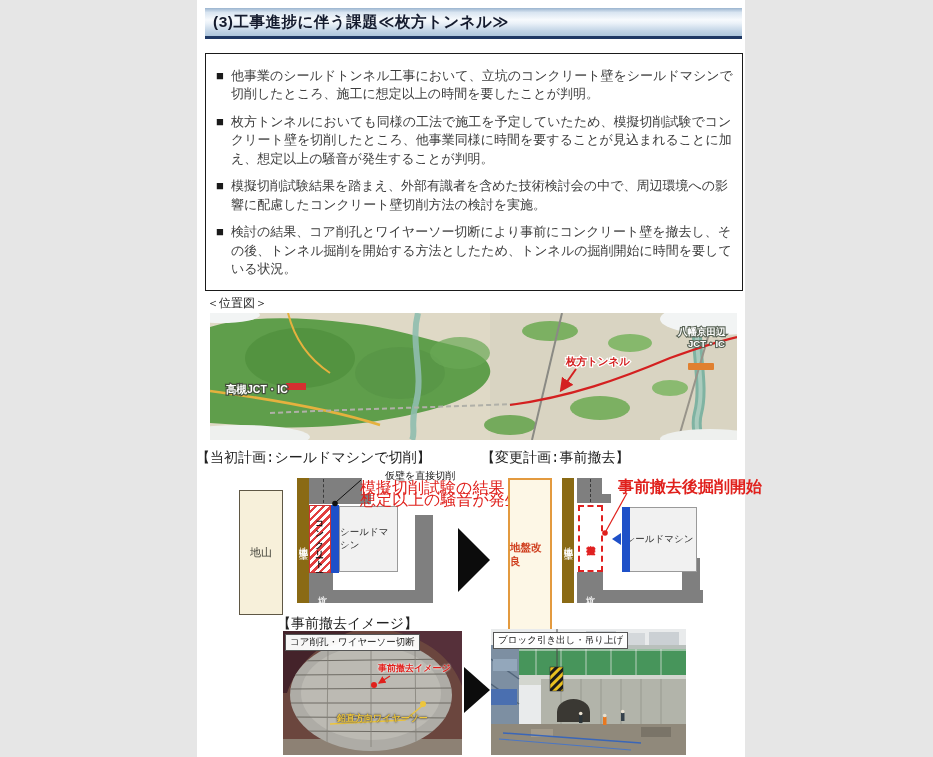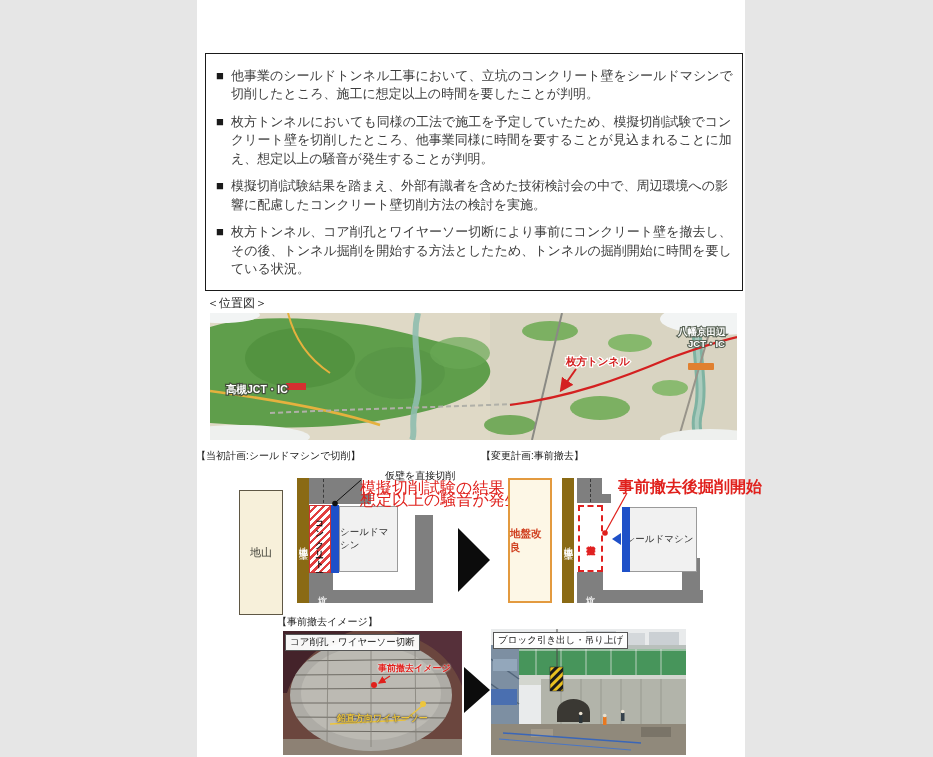--- a/index.html
+++ b/index.html
@@ -13,21 +13,21 @@
     border-bottom:3px solid #1f3864;display:flex;align-items:center;padding-left:8px;}
   .title-bar span{font-size:15.5px;font-weight:bold;color:#141b2e;letter-spacing:0.5px;}
 
   
   .summary-box{position:absolute;left:205px;top:53px;width:538px;height:238px;box-sizing:border-box;
     border:1.5px solid #1a1a1a;background:#fff;padding:13px 9px 0 10px;}
   .bullet{display:flex;margin-bottom:9px;font-size:13px;line-height:1.42;color:#3d3d3d;}
   .bullet .bm{flex:none;width:15px;color:#1a1a1a;}
 
   .sec-label{position:absolute;font-size:12px;color:#222;}
-  .sec-label.bracket{font-size:10px;}
+  .sec-label.bracket{font-size:14px;font-family:Liberation Mono, monospace;}
 
   
   .map-wrap{position:absolute;left:210px;top:313px;width:527px;height:127px;}
 
   
   .diagram{position:absolute;width:228px;height:140px;}
   .diagram .abs{position:absolute;box-sizing:border-box;}
   .vtext{writing-mode:vertical-rl;text-orientation:upright;display:flex;align-items:center;justify-content:center;}
   .ground-box{background:#f7f0da;border:1px solid #5f5744;color:#3c3c34;font-size:11px;display:flex;align-items:center;justify-content:center;}
   .ground-improve{background:#fdf7e6;border:2px solid #e39a3f;color:#d04020;font-size:10.5px;font-weight:bold;display:flex;align-items:center;justify-content:center;}
@@ -57,37 +57,40 @@
     text-shadow:0 0 2px #fff,0 0 2px #fff;}
   .photo-note-yellow{position:absolute;font-size:9px;font-weight:bold;color:#edc53c;white-space:nowrap;
     text-shadow:0 0 2px #4a4a4a,0 0 2px #4a4a4a;}
 </style>
 </head>
 <body>
 
 <div id="stage">
   <div id="sheet"></div>
 
+  <div class="title-bar">
+    <span>(3)工事進捗に伴う課題≪枚方トンネル≫</span>
+  </div>
 
   <div class="summary-box">
     <div class="bullet">
       <span class="bm">■</span>
       <span>他事業のシールドトンネル工事において、立坑のコンクリート壁をシールドマシンで切削したところ、施工に想定以上の時間を要したことが判明。</span>
     </div>
     <div class="bullet">
       <span class="bm">■</span>
       <span>枚方トンネルにおいても同様の工法で施工を予定していたため、模擬切削試験でコンクリート壁を切削したところ、他事業同様に時間を要することが見込まれることに加え、想定以上の騒音が発生することが判明。</span>
     </div>
     <div class="bullet">
       <span class="bm">■</span>
       <span>模擬切削試験結果を踏まえ、外部有識者を含めた技術検討会の中で、周辺環境への影響に配慮したコンクリート壁切削方法の検討を実施。</span>
     </div>
     <div class="bullet">
       <span class="bm">■</span>
-      <span>枚方トンネル、コア削孔とワイヤーソー切断により事前にコンクリート壁を撤去し、その後、トンネル掘削を開始する方法としたため、トンネルの掘削開始に時間を要している状況。</span>
+      <span>検討の結果、コア削孔とワイヤーソー切断により事前にコンクリート壁を撤去し、その後、トンネル掘削を開始する方法としたため、トンネルの掘削開始に時間を要している状況。</span>
     </div>
   </div>
 
   <div class="sec-label" style="left:207px;top:295px;">＜位置図＞</div>
 
   <div class="map-wrap">
     <svg width="527" height="127" viewBox="0 0 527 127">
       <defs>
         <marker id="redArrM" markerWidth="7" markerHeight="7" refX="5" refY="3.5" orient="auto">
           <path d="M0,0 L7,3.5 L0,7 Z" fill="#d42020"></path>
@@ -154,21 +157,21 @@
     </div>
     <svg class="overlay-svg" width="228" height="140">
       <line x1="124" y1="12" x2="99" y2="34" stroke="#111" stroke-width="1"></line>
       <circle cx="98" cy="35.5" r="2.8" fill="#111"></circle>
     </svg>
   </div>
 
   <div class="big-arrow" style="left:458px;top:528px;"></div>
 
   <div class="diagram" style="left:505px;top:468px;">
-    <div class="abs ground-improve" style="left:3px;top:10px;width:44px;height:125px;">
+    <div class="abs ground-improve" style="left:3px;top:10px;width:44px;height:153px;">
       <span>地盤改良</span>
     </div>
     <div class="abs dwall vtext" style="left:57px;top:10px;width:12px;height:125px;">地中連壁</div>
     <div class="abs graypart" style="left:72px;top:10px;width:25px;height:25px;"></div>
     <div class="abs graypart" style="left:97px;top:26px;width:9px;height:9px;"></div>
     <div class="abs dashline" style="left:85px;top:11px;height:23px;"></div>
     <div class="abs graypart" style="left:177px;top:90px;width:18px;height:45px;"></div>
     <div class="abs removal-box vtext" style="left:73px;top:37px;width:25px;height:67px;">事前撤去</div>
     <div class="abs machine" style="left:117px;top:39px;width:75px;height:65px;">
       <span>シールドマシン</span>

